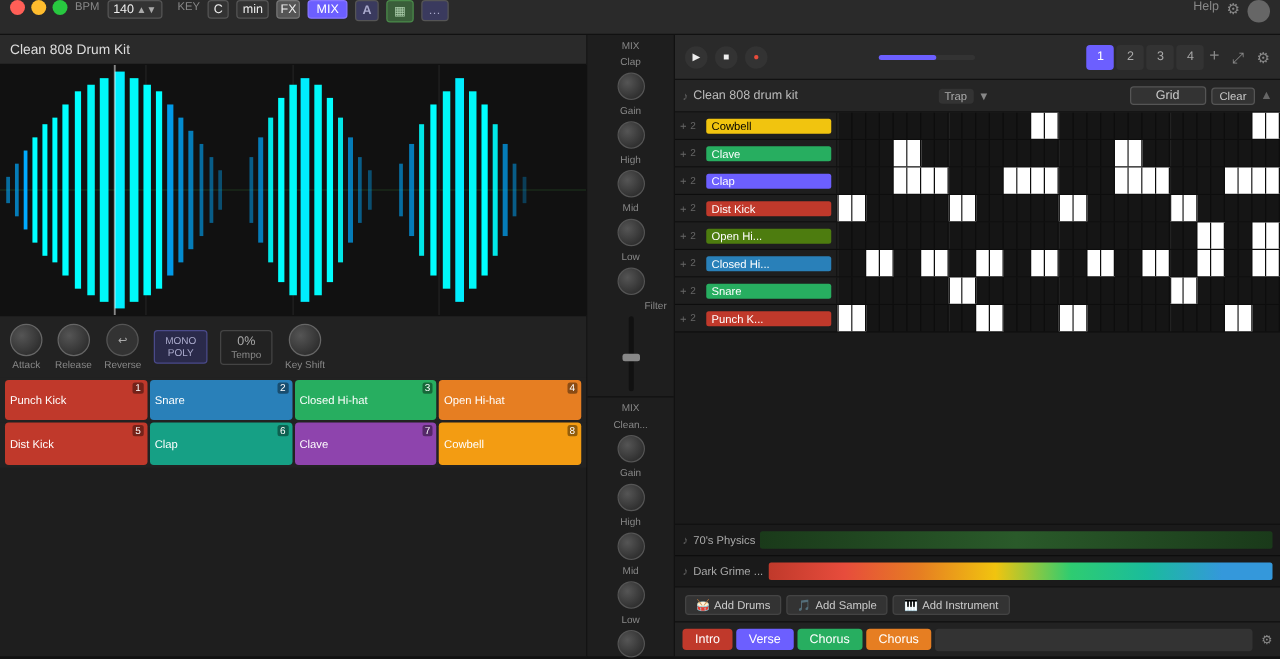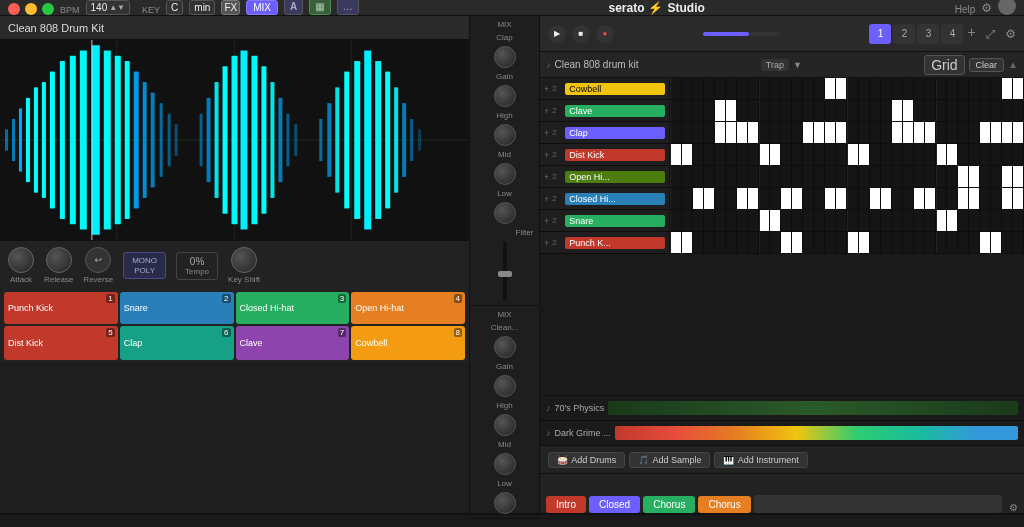--- a/index.html
+++ b/index.html
@@ -8,24 +8,24 @@
       height: 527px;
       background: #1a1a1a;
       font-family: -apple-system, BlinkMacSystemFont, 'Segoe UI', sans-serif;
       font-size: 11px;
       color: #ccc;
       overflow: hidden;
     }
 
     
     .top-bar {
-      height: 16px;
+      height: 28px;
       background: #2a2a2a;
       display: flex;
-      align-items: flex-end;
+      align-items: flex-start;
       padding: 0 8px;
       gap: 6px;
       border-bottom: 1px solid #111;
     }
     .window-controls { display: flex; gap: 5px; align-items: center; }
     .wc { width: 12px; height: 12px; border-radius: 50%; }
     .wc-red { background: #ff5f57; }
     .wc-yellow { background: #febc2e; }
     .wc-green { background: #28c840; }
     .bpm-label { font-size: 9px; color: #888; }
@@ -371,24 +371,24 @@
       gap: 3px;
       background: #333;
       border: 1px solid #444;
       border-radius: 3px;
       padding: 2px 8px;
       font-size: 9px;
       color: #ccc;
       cursor: pointer;
     }
     .arrangement-bar {
-      height: 40px;
+      height: 28px;
       background: #222;
       display: flex;
-      align-items: flex-end;
+      align-items: center;
       gap: 3px;
       padding: 0 6px;
       border-top: 1px solid #111;
     }
     .arr-btn {
       padding: 3px 10px;
       border-radius: 3px;
       font-size: 10px;
       cursor: pointer;
       border: none;
@@ -636,21 +636,21 @@
       <span style="font-size:12px;color:#888;cursor:pointer;margin-left:4px;">⚙</span>
     </div>
 
     <div class="seq-track-header">
       <span style="font-size:9px;color:#666;">♪</span>
       <span>Clean 808 drum kit</span>
       <span style="flex:1;"></span>
       <span style="font-size:9px;background:#333;border-radius:3px;padding:1px 5px;color:#aaa;">Trap</span>
       <span style="font-size:9px;color:#888;">▼</span>
       <span style="flex:1;"></span>
-      <button style="background:#333;border:1px solid #555;border-radius:3px;padding:1px 6px;font-size:14px;color:#ccc;cursor:pointer;">Grid</button>
+      <button style="background:#333;border:1px solid #555;border-radius:3px;padding:1px 20px;font-size:10px;color:#ccc;cursor:pointer;">Grid</button>
       <button style="background:#333;border:1px solid #555;border-radius:3px;padding:1px 6px;font-size:9px;color:#ccc;cursor:pointer;">Clear</button>
       <span style="font-size:10px;color:#666;cursor:pointer;">▲</span>
     </div>
 
     <div class="seq-tracks">
 
       <div class="track-row">
         <div class="track-info">
           <span class="track-plus">+</span>
           <span class="track-num">2</span>
@@ -1010,21 +1010,21 @@
         <span>Add Sample</span>
       </button>
       <button class="add-btn">
         <span>🎹</span>
         <span>Add Instrument</span>
       </button>
     </div>
 
     <div class="arrangement-bar">
       <button class="arr-btn arr-intro">Intro</button>
-      <button class="arr-btn arr-verse">Closed</button>
+      <button class="arr-btn arr-verse">Verse</button>
       <button class="arr-btn arr-build">Chorus</button>
       <button class="arr-btn arr-chorus">Chorus</button>
       <div class="arr-empty"></div>
       <span style="color:#888;font-size:10px;cursor:pointer;margin-left:4px;">⚙</span>
     </div>
   </div>
 </div>
 
 <div class="bottom-section">
 

